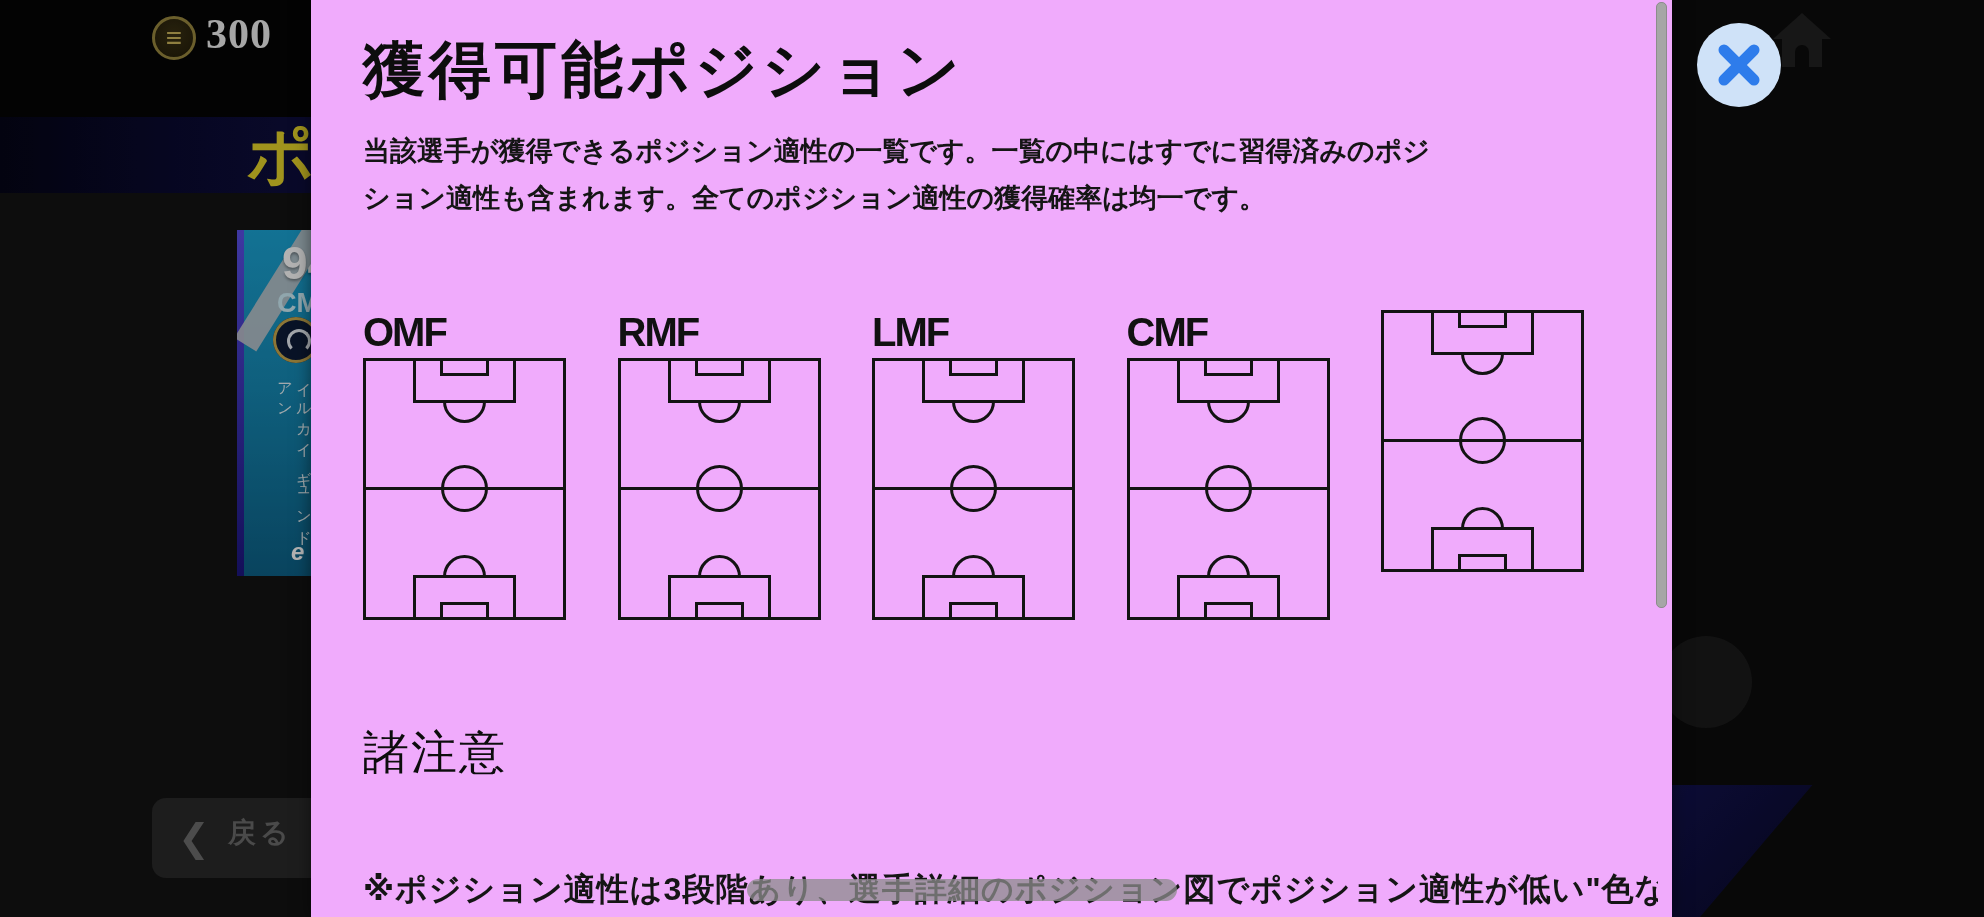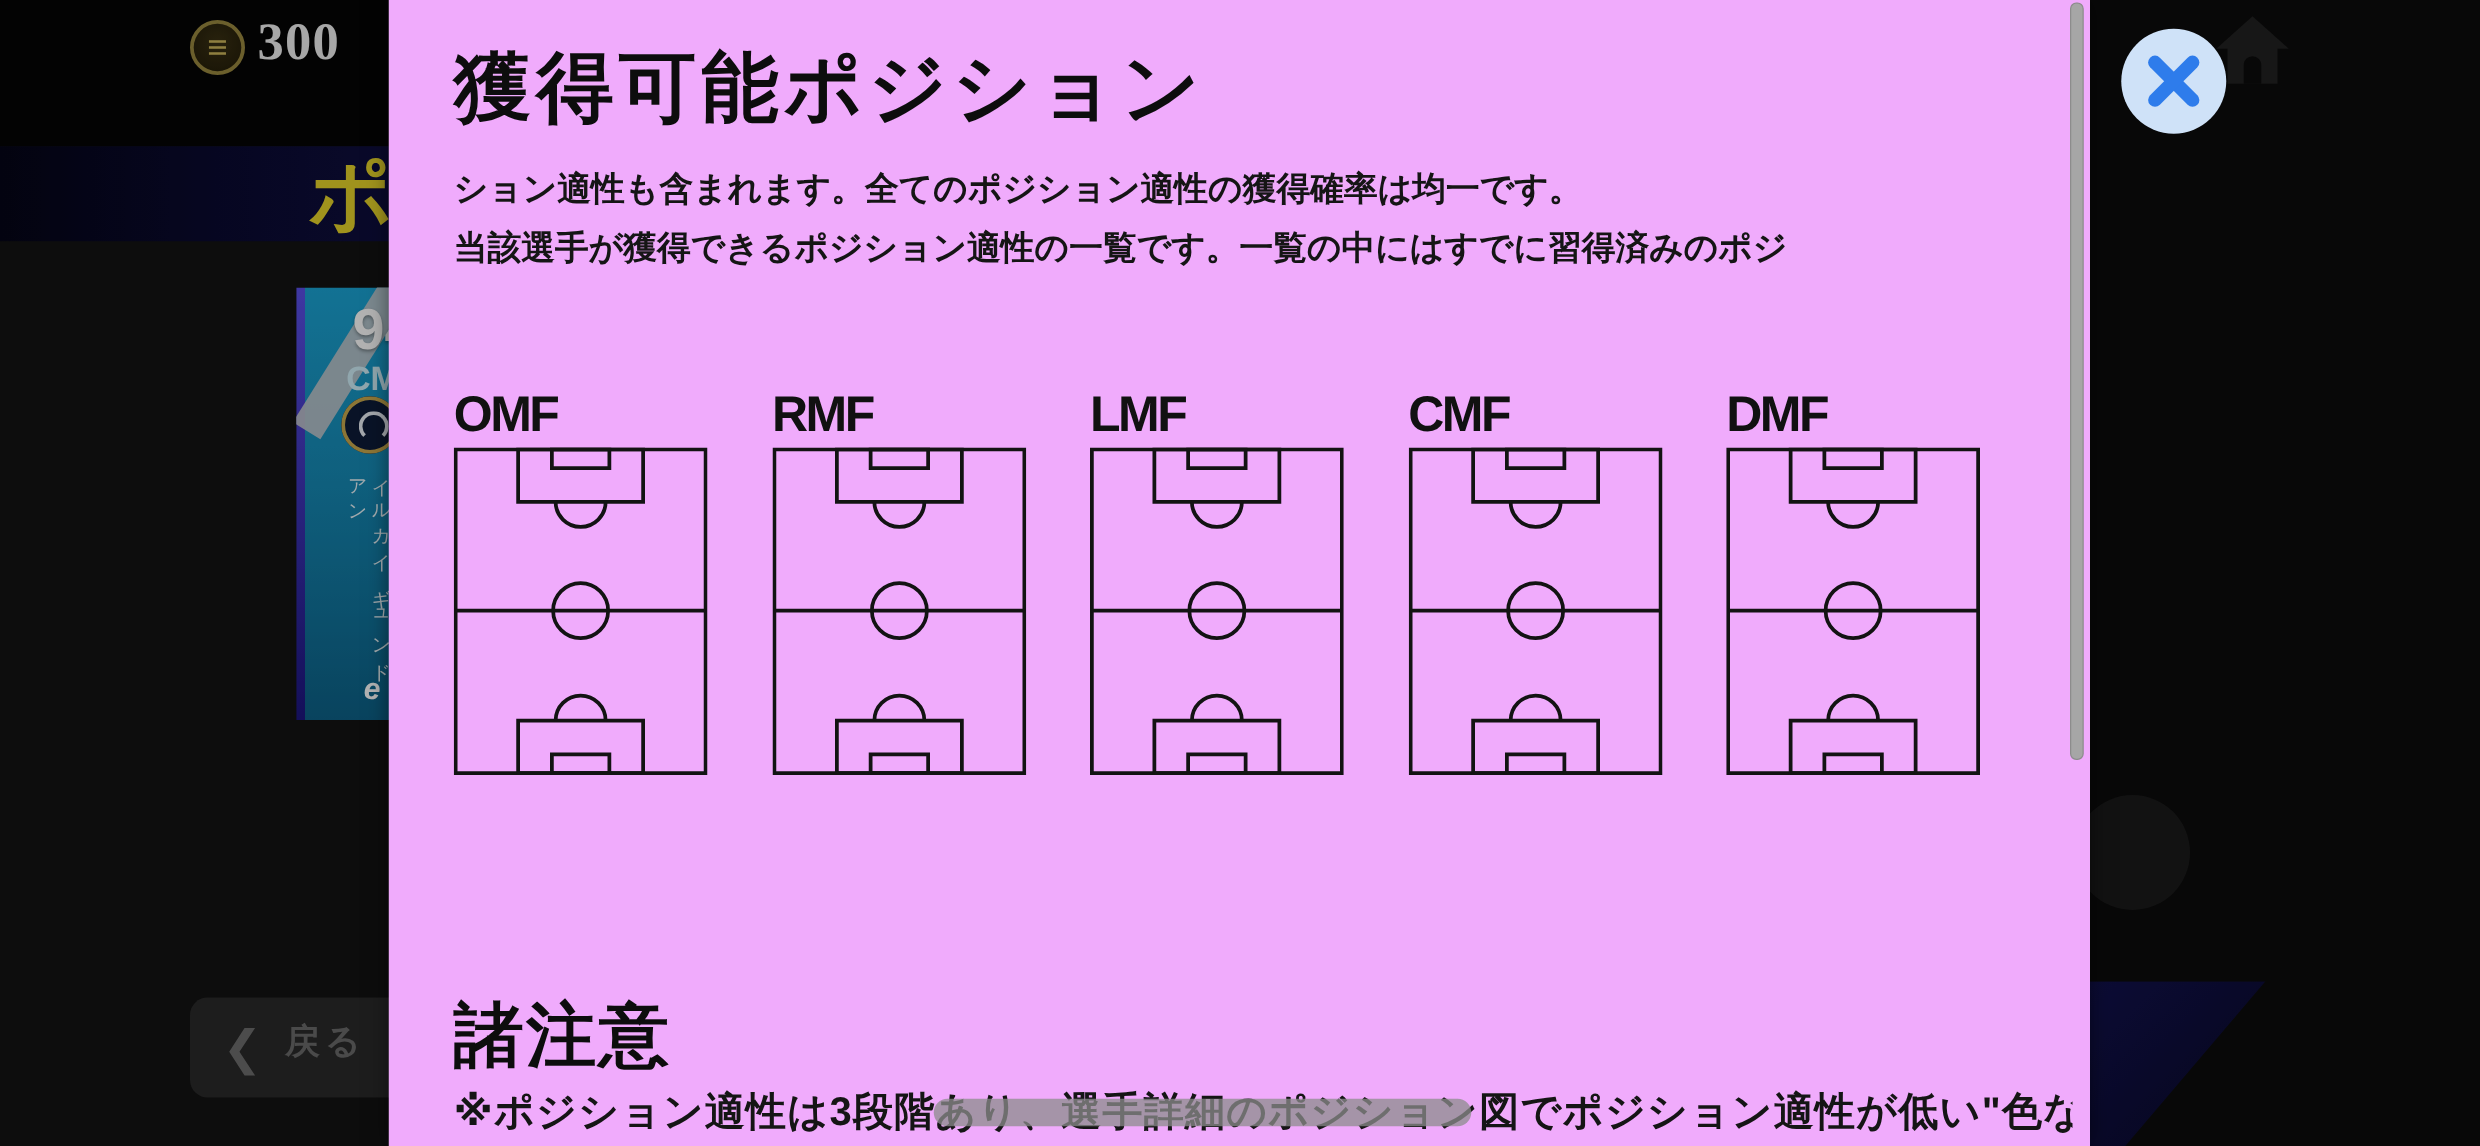--- a/index.html
+++ b/index.html
@@ -64,21 +64,21 @@
     letter-spacing:4px;white-space:nowrap;}
   .modal-desc{position:absolute;left:52px;top:128px;width:1250px;font-size:27px;color:#151515;
     line-height:47px;font-weight:bold;}
   .desc-line{white-space:nowrap;overflow:hidden;}
   .positions-row{position:absolute;left:0;top:0;width:1361px;height:620px;}
   .field-block{position:absolute;top:310px;width:203px;}
   .pos-label{font-size:40px;font-weight:bold;letter-spacing:-2px;color:#111;height:48px;line-height:44px;}
   .pitch{display:block;width:203px;height:262px;}
   .pitch rect,.pitch path,.pitch line,.pitch circle{fill:none;stroke:#131313;stroke-width:3;}
   .pitch .bar-rect{stroke:none;}
-  .notes-title{position:absolute;left:52px;top:791px;font-size:56px;font-weight:700;color:#0d0d0d;letter-spacing:2px;}
+  .notes-title{position:absolute;left:52px;top:722px;font-size:46px;font-weight:400;color:#0d0d0d;letter-spacing:2px;}
   .note-line{position:absolute;left:52px;top:868px;width:1295px;font-size:32px;font-weight:bold;color:#151515;
     letter-spacing:1px;white-space:nowrap;overflow:hidden;}
   .scrollbar-thumb{position:absolute;left:1345px;top:2px;width:9px;height:604px;background:#a6a6a6;
     border:1px solid #8c8c8c;border-radius:5px;}
 
   
   .close-button{position:absolute;left:1697px;top:23px;width:84px;height:84px;border-radius:50%;
     background:#cfe2f8;z-index:4;}
   .home-indicator{position:absolute;left:747px;top:879px;width:430px;height:22px;border-radius:11px;
     background:rgba(140,140,140,.75);z-index:5;}
@@ -119,22 +119,22 @@
   </svg>
   <div class="faint-circle"></div>
   <div class="navy-shape"></div>
 </div>
 
 <div class="dim-overlay"></div>
 
 <div class="modal">
   <div class="modal-title">獲得可能ポジション</div>
   <div class="modal-desc">
+    <div class="desc-line">当該選手が獲得できるポジション適性の一覧です。一覧の中にはすでに習得済みのポジ</div>
     <div class="desc-line">ション適性も含まれます。全てのポジション適性の獲得確率は均一です。</div>
-    <div class="desc-line">当該選手が獲得できるポジション適性の一覧です。一覧の中にはすでに習得済みのポジ</div>
   </div>
 
   <div class="positions-row">
   <div class="field-block" style="left: 306.5px;">
     <div class="pos-label">RMF</div>
     <svg class="pitch" viewBox="0 0 203 262">
       <rect x="1.5" y="1.5" width="200" height="259"></rect>
       <rect x="51.5" y="1.5" width="100" height="42"></rect>
       <rect x="78.5" y="1.5" width="46" height="15"></rect>
       <path d="M 81.5 43.5 A 20 20 0 0 0 121.5 43.5"></path>
@@ -189,21 +189,20 @@
       <rect x="51.5" y="218.5" width="100" height="42"></rect>
       <rect x="78.5" y="245.5" width="46" height="15"></rect>
       <path d="M 81.5 218.5 A 20 20 0 0 1 121.5 218.5"></path>
       <rect class="bar-rect" x="51" y="110" width="101" height="33" fill="#1C7DE8"></rect>
       <line x1="1.5" y1="130.5" x2="201.5" y2="130.5"></line>
       <circle cx="101.5" cy="130.5" r="22"></circle>
     </svg>
   </div>
 
   <div class="field-block" style="left: 1070px;">
-    <div class="pos-label">DMF</div>
     <svg class="pitch" viewBox="0 0 203 262">
       <rect x="1.5" y="1.5" width="200" height="259"></rect>
       <rect x="51.5" y="1.5" width="100" height="42"></rect>
       <rect x="78.5" y="1.5" width="46" height="15"></rect>
       <path d="M 81.5 43.5 A 20 20 0 0 0 121.5 43.5"></path>
       <rect x="51.5" y="218.5" width="100" height="42"></rect>
       <rect x="78.5" y="245.5" width="46" height="15"></rect>
       <path d="M 81.5 218.5 A 20 20 0 0 1 121.5 218.5"></path>
       <rect class="bar-rect" x="51" y="141" width="101" height="31" fill="#1C7DE8"></rect>
       <line x1="1.5" y1="130.5" x2="201.5" y2="130.5"></line>

